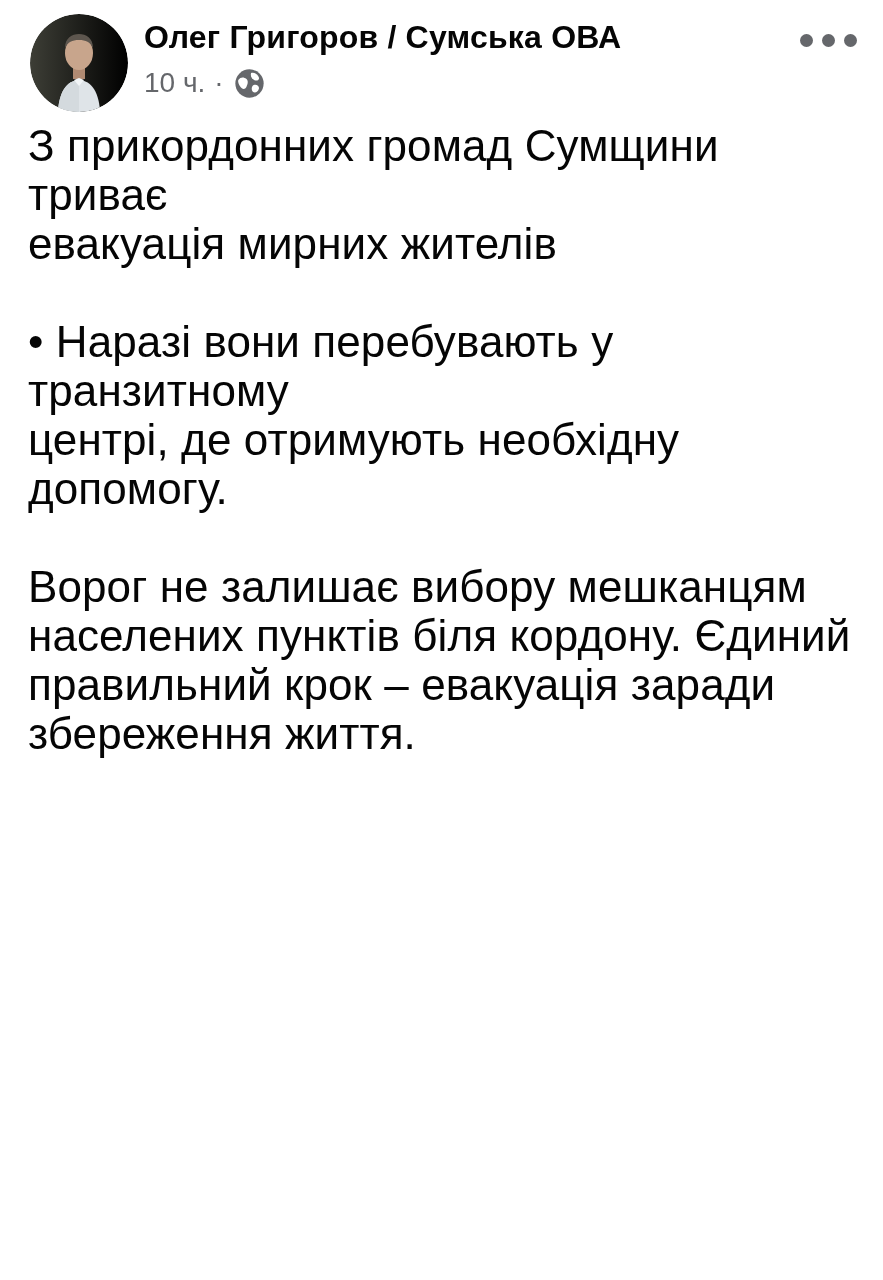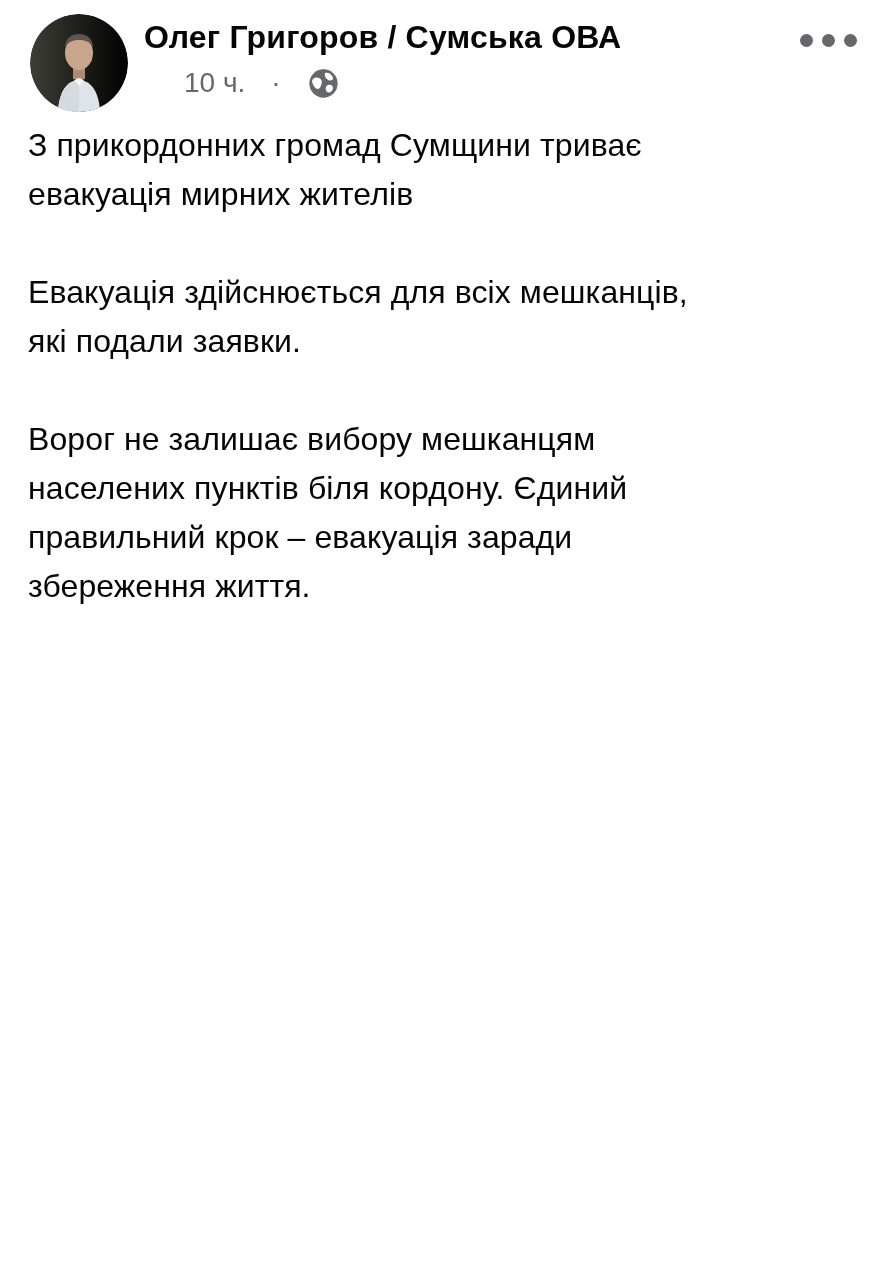--- a/index.html
+++ b/index.html
@@ -30,26 +30,25 @@
     font-weight: 700;
     color: #050505;
     line-height: 38px;
     padding-top: 4px;
     letter-spacing: 0.2px;
     cursor: pointer;
   }
   .meta-row {
     display: flex;
     align-items: center;
-    gap: 26px;
+    gap: 9px;
     margin-top: 11px;
     color: #65676B;
     font-size: 28px;
     line-height: 32px;
-    margin-left: 40px;
   }
   .meta-sep { font-size: 28px; color: #65676B; }
   .globe-icon { display: inline-flex; margin-left: 1px; }
 
   .menu-button {
     display: flex;
     align-items: center;
     gap: 9px;
     padding: 14px 6px;
     margin-top: 6px;
@@ -61,21 +60,21 @@
     border-radius: 50%;
     background: #65676B;
   }
 
   .body {
     padding: 0 28px;
     margin-top: 9px;
   }
   .body p {
     margin: 0 0 49px 0;
-    font-size: 32px;
+    font-size: 44px;
     line-height: 49px;
     color: #050505;
     white-space: pre-line;
     letter-spacing: 0.1px;
   }
   .body p:last-child { margin-bottom: 0; }
 </style>
 </head>
 <body>
 
@@ -127,21 +126,21 @@
       <span class="dot"></span>
       <span class="dot"></span>
       <span class="dot"></span>
     </div>
 
   </div>
 
   <div class="body">
     <p>З прикордонних громад Сумщини триває
 евакуація мирних жителів</p>
-    <p>Евакуація здійснюється для всіх мешканців,
-які подали заявки.</p>
+    <p>• Наразі вони перебувають у транзитному
+центрі, де отримують необхідну допомогу.</p>
     <p>Ворог не залишає вибору мешканцям
 населених пунктів біля кордону. Єдиний
 правильний крок – евакуація заради
 збереження життя.</p>
   </div>
 
 </div>
 
 </body></html>

